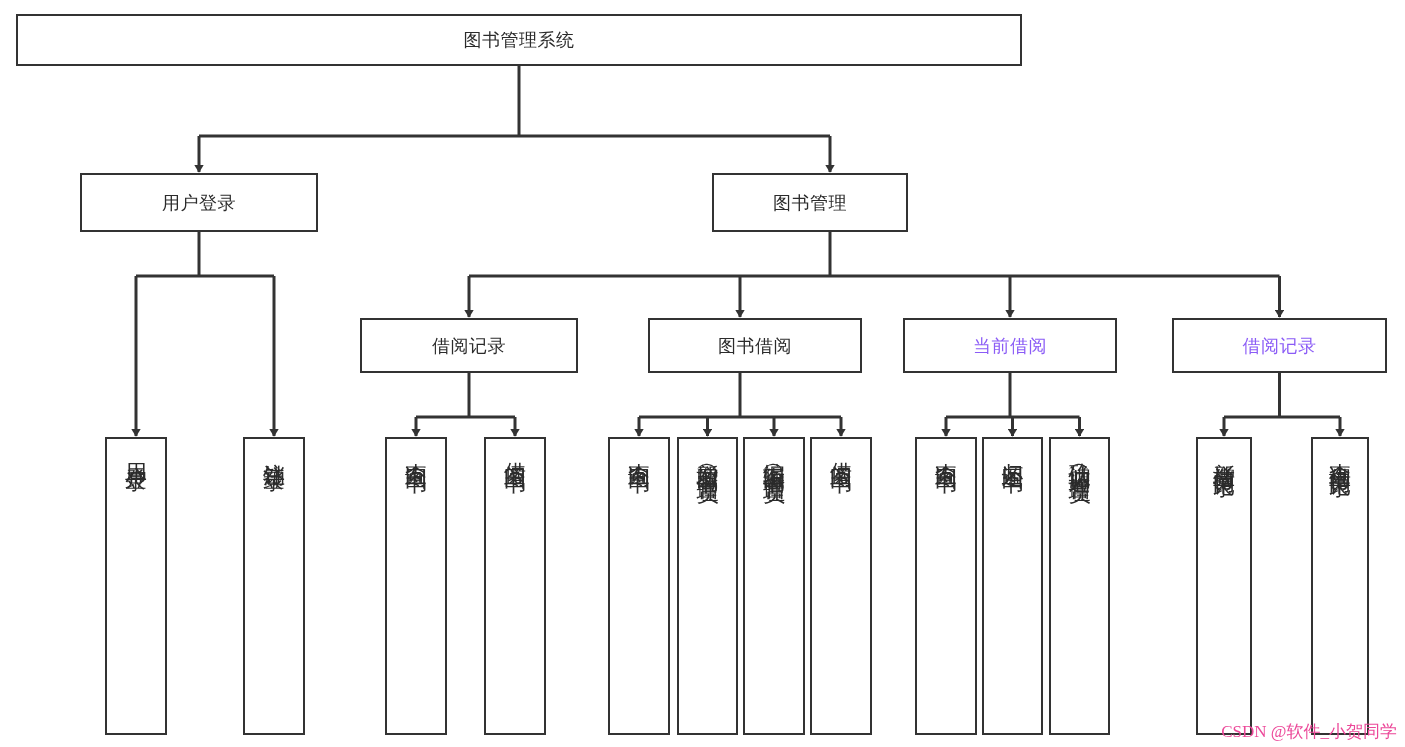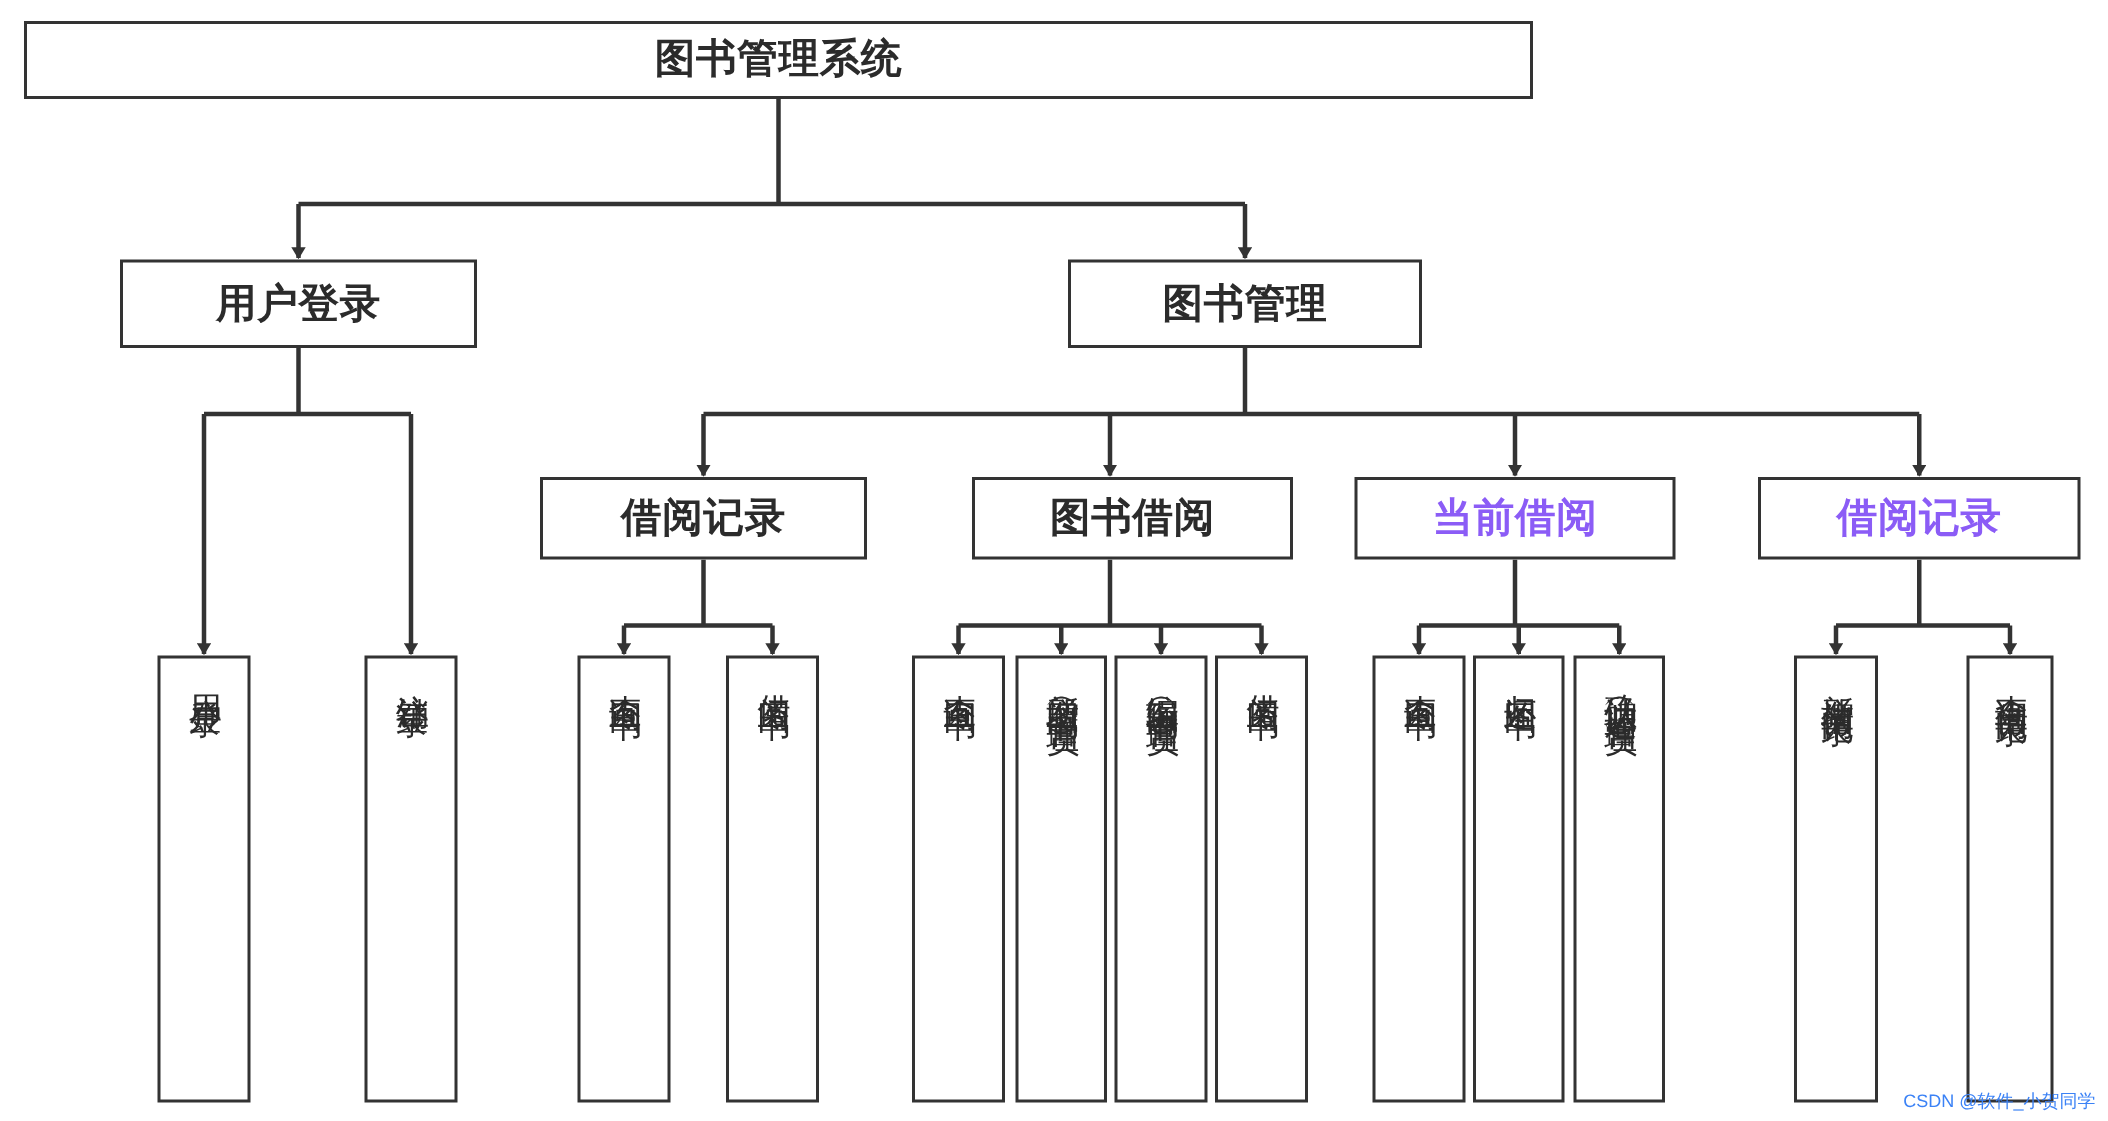--- a/index.html
+++ b/index.html
@@ -38,46 +38,45 @@
     z-index: 2;
   }
   .node .label {
     display: block;
     text-align: center;
     line-height: 1.18;
     letter-spacing: 0.5px;
   }
   
   .node.h .label {
-    font-size: 27px;
+    font-size: 18px;
     white-space: nowrap;
-    font-weight: bold;
   }
   
   .node.v {
     align-items: flex-start;
     padding-top: 6px;
   }
   .node.v .label {
     writing-mode: vertical-rl;
     text-orientation: upright;
     font-size: 22px;
     letter-spacing: 3px;
     line-height: 1;
     white-space: nowrap;
   }
   .watermark {
     position: absolute;
     right: 8px;
     bottom: 4px;
-    font-size: 12px;
-    color: #3b82f6;
+    font-size: 17px;
+    color: #ec4899;
     white-space: nowrap;
     z-index: 5;
-    font-family: Liberation Sans, sans-serif;
+    font-family: Liberation Serif, serif;
   }
 </style>
 </head>
 <body>
 
 <div id="canvas">
 
   <svg id="edges" viewBox="0 0 1405 747" width="1405" height="747" xmlns="http://www.w3.org/2000/svg">
     <defs>
       <marker id="arrow" viewBox="0 0 10 12" refX="9" refY="6" markerWidth="8" markerHeight="9.6" orient="auto-start-reverse" markerUnits="userSpaceOnUse">
@@ -121,21 +120,21 @@
       </g>
   </svg>
 
   <div id="node-layer">
       <div class="node h" style="left: 16px; top: 14px; width: 1006px; height: 52px; border-color: rgb(51, 51, 51); background: rgb(255, 255, 255); color: rgb(43, 43, 43);">
         <span class="label">图书管理系统</span>
       </div>
       <div class="node h" style="left: 80px; top: 173px; width: 238px; height: 59px; border-color: rgb(51, 51, 51); background: rgb(255, 255, 255); color: rgb(43, 43, 43);">
         <span class="label">用户登录</span>
       </div>
-      <div class="node h" style="left: 712px; top: 173px; width: 236px; height: 59px; border-color: rgb(51, 51, 51); background: rgb(255, 255, 255); color: rgb(43, 43, 43);">
+      <div class="node h" style="left: 712px; top: 173px; width: 196px; height: 59px; border-color: rgb(51, 51, 51); background: rgb(255, 255, 255); color: rgb(43, 43, 43);">
         <span class="label">图书管理</span>
       </div>
       <div class="node h" style="left: 360px; top: 318px; width: 218px; height: 55px; border-color: rgb(51, 51, 51); background: rgb(255, 255, 255); color: rgb(43, 43, 43);">
         <span class="label">借阅记录</span>
       </div>
       <div class="node h" style="left: 633px; top: 318px; width: 214px; height: 55px; border-color: rgb(51, 51, 51); background: rgb(255, 255, 255); color: rgb(43, 43, 43); margin-left: 15px;">
         <span class="label">图书借阅</span>
       </div>
       <div class="node h" style="left: 903px; top: 318px; width: 214px; height: 55px; border-color: rgb(51, 51, 51); background: rgb(255, 255, 255); color: #8b5cf6;">
         <span class="label">当前借阅</span>

